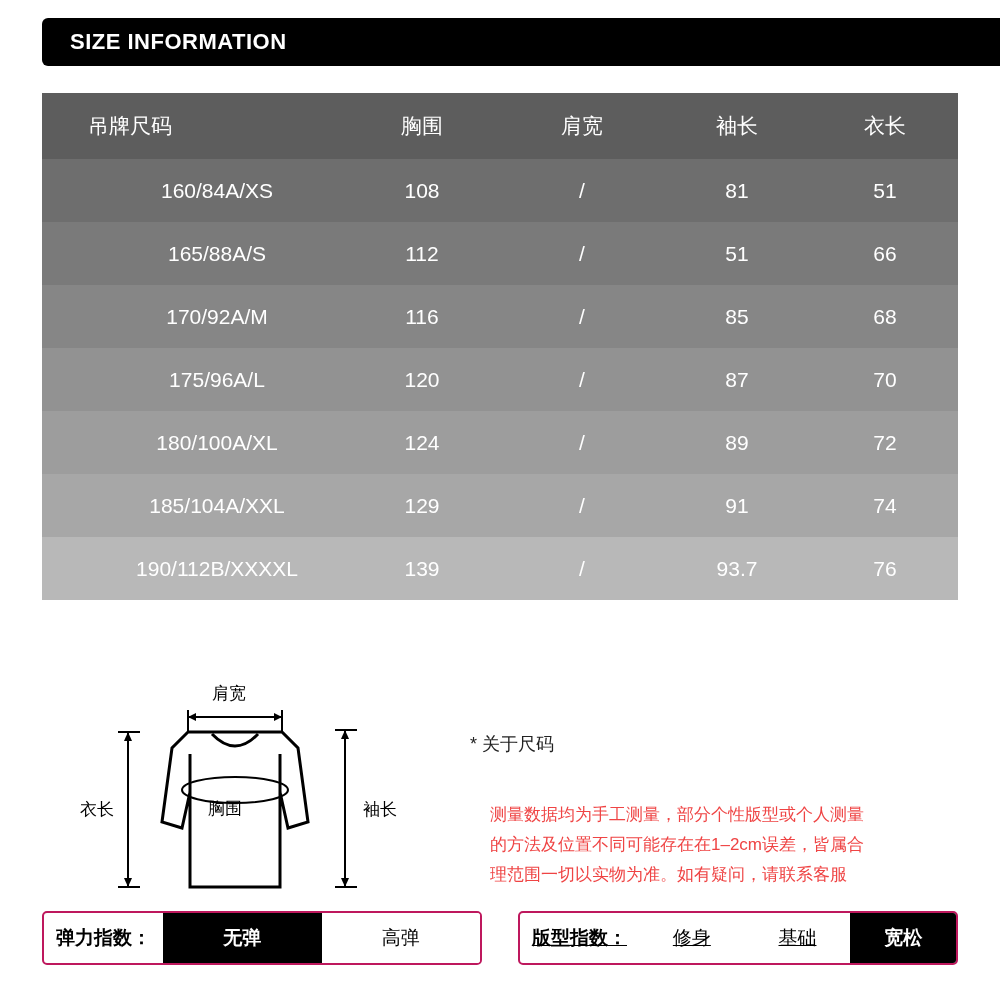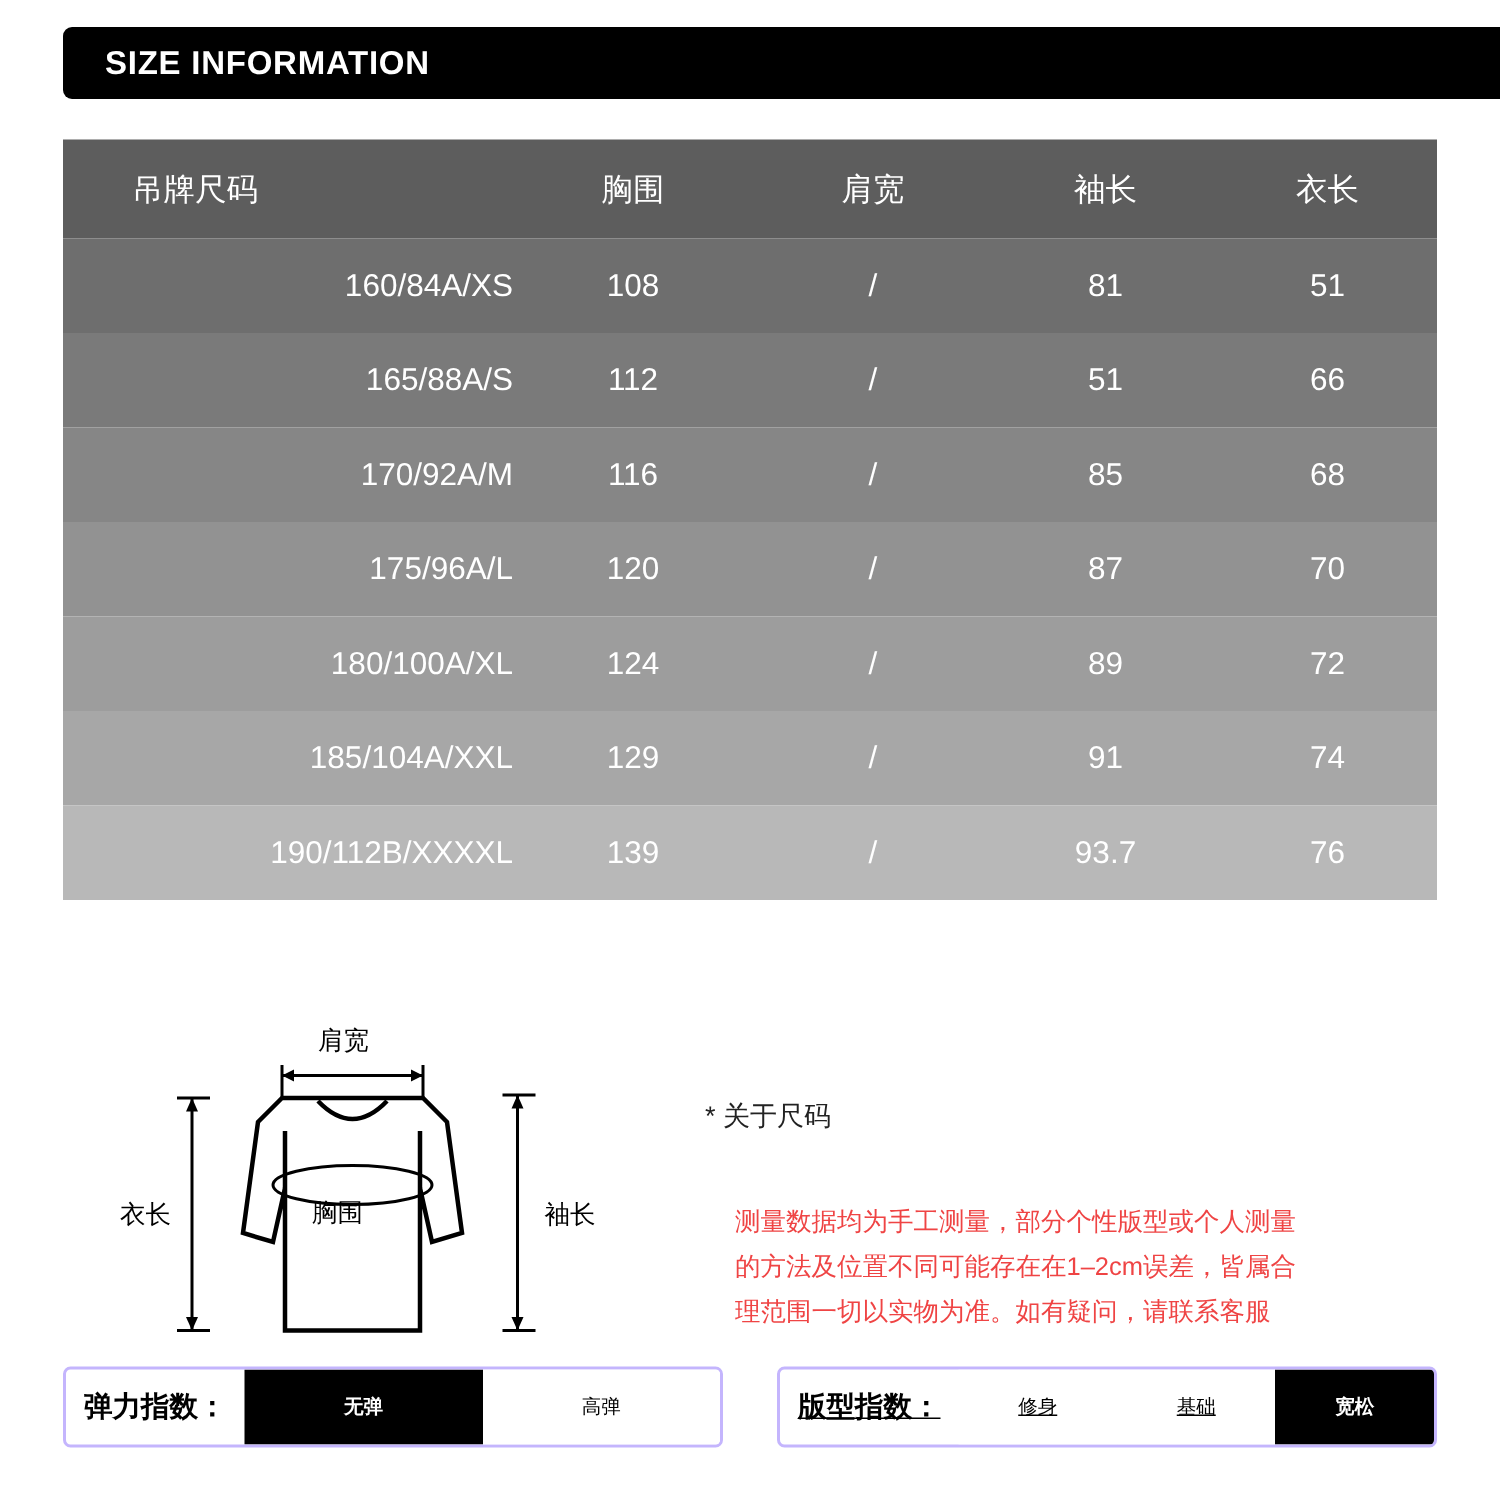--- a/index.html
+++ b/index.html
@@ -57,21 +57,21 @@
   .size-table thead th.col-size {
     text-align: left;
     padding-left: 46px;
     font-size: 21px;
   }
   .size-table tbody tr { height: 63px; }
   .size-table tbody td {
     font-size: 21px;
   }
   .size-table tbody td.col-size {
-    text-align: right;
+    text-align: center;
     padding-left: 50px;
     font-size: 21px;
   }
   .r0 { background: #6e6e6e; }
   .r1 { background: #7a7a7a; }
   .r2 { background: #868686; }
   .r3 { background: #929292; }
   .r4 { background: #9d9d9d; }
   .r5 { background: #a7a7a7; }
   .r6 { background: #b0b0b0; }
@@ -105,40 +105,40 @@
     color: #ef4444;
     line-height: 1.75;
     padding-left: 20px;
     margin-top: 44px;
   }
 
   
   .index-bar {
     position: absolute;
     height: 54px;
-    border: 2px solid #c4b5fd;
+    border: 2px solid #be185d;
     border-radius: 5px;
     display: flex;
     align-items: stretch;
     background: #fff;
     overflow: hidden;
   }
   .index-bar.left { left: 42px; top: 911px; width: 440px; }
   .index-bar.right { left: 518px; top: 911px; width: 440px; text-decoration: underline; }
 
   .index-label {
     display: flex; align-items: center; justify-content: center;
     font-size: 19px; font-weight: bold; color: #000;
     padding: 0 12px;
     flex: 0 0 auto;
   }
   .index-opt {
     flex: 1 1 0;
     display: flex; align-items: center; justify-content: center;
-    font-size: 13px; color: #000;
+    font-size: 19px; color: #000;
     background: #ffffff;
     text-align: right;
   }
   .index-opt.active {
     background: #000000;
     color: #ffffff;
     font-weight: bold;
   }
 </style>
 </head>

